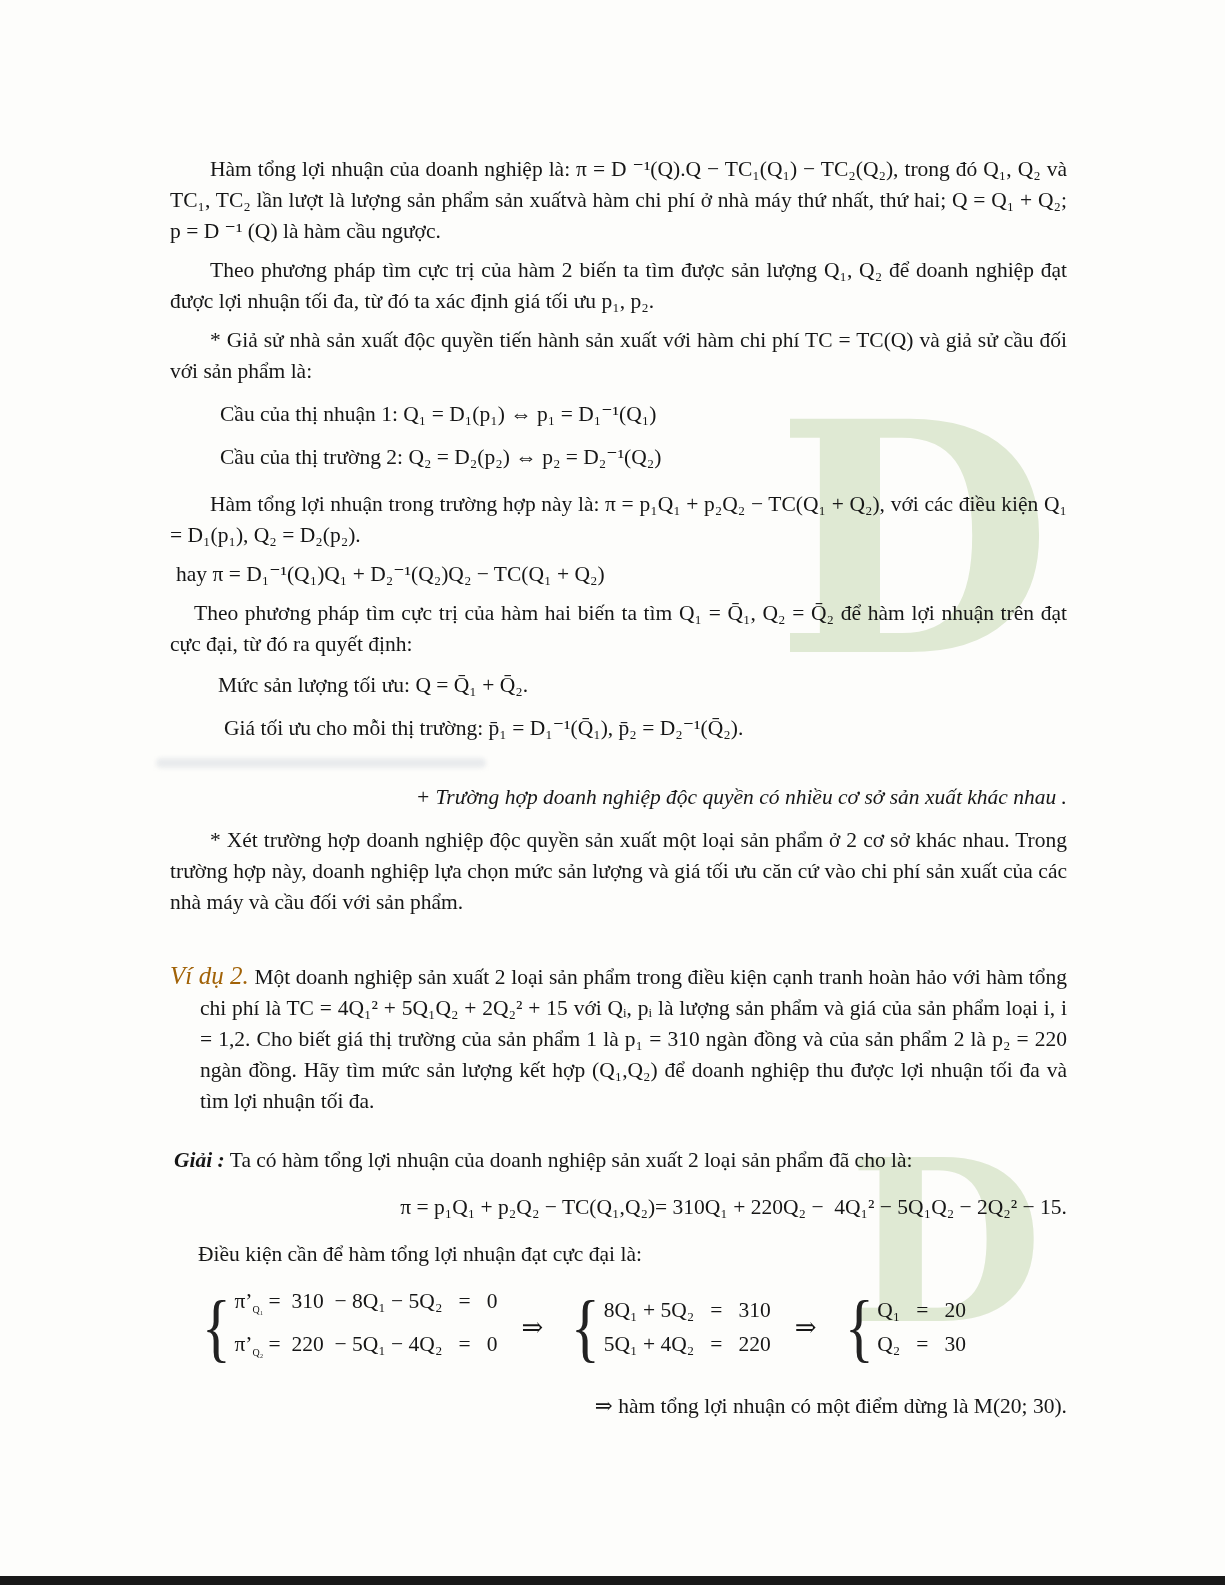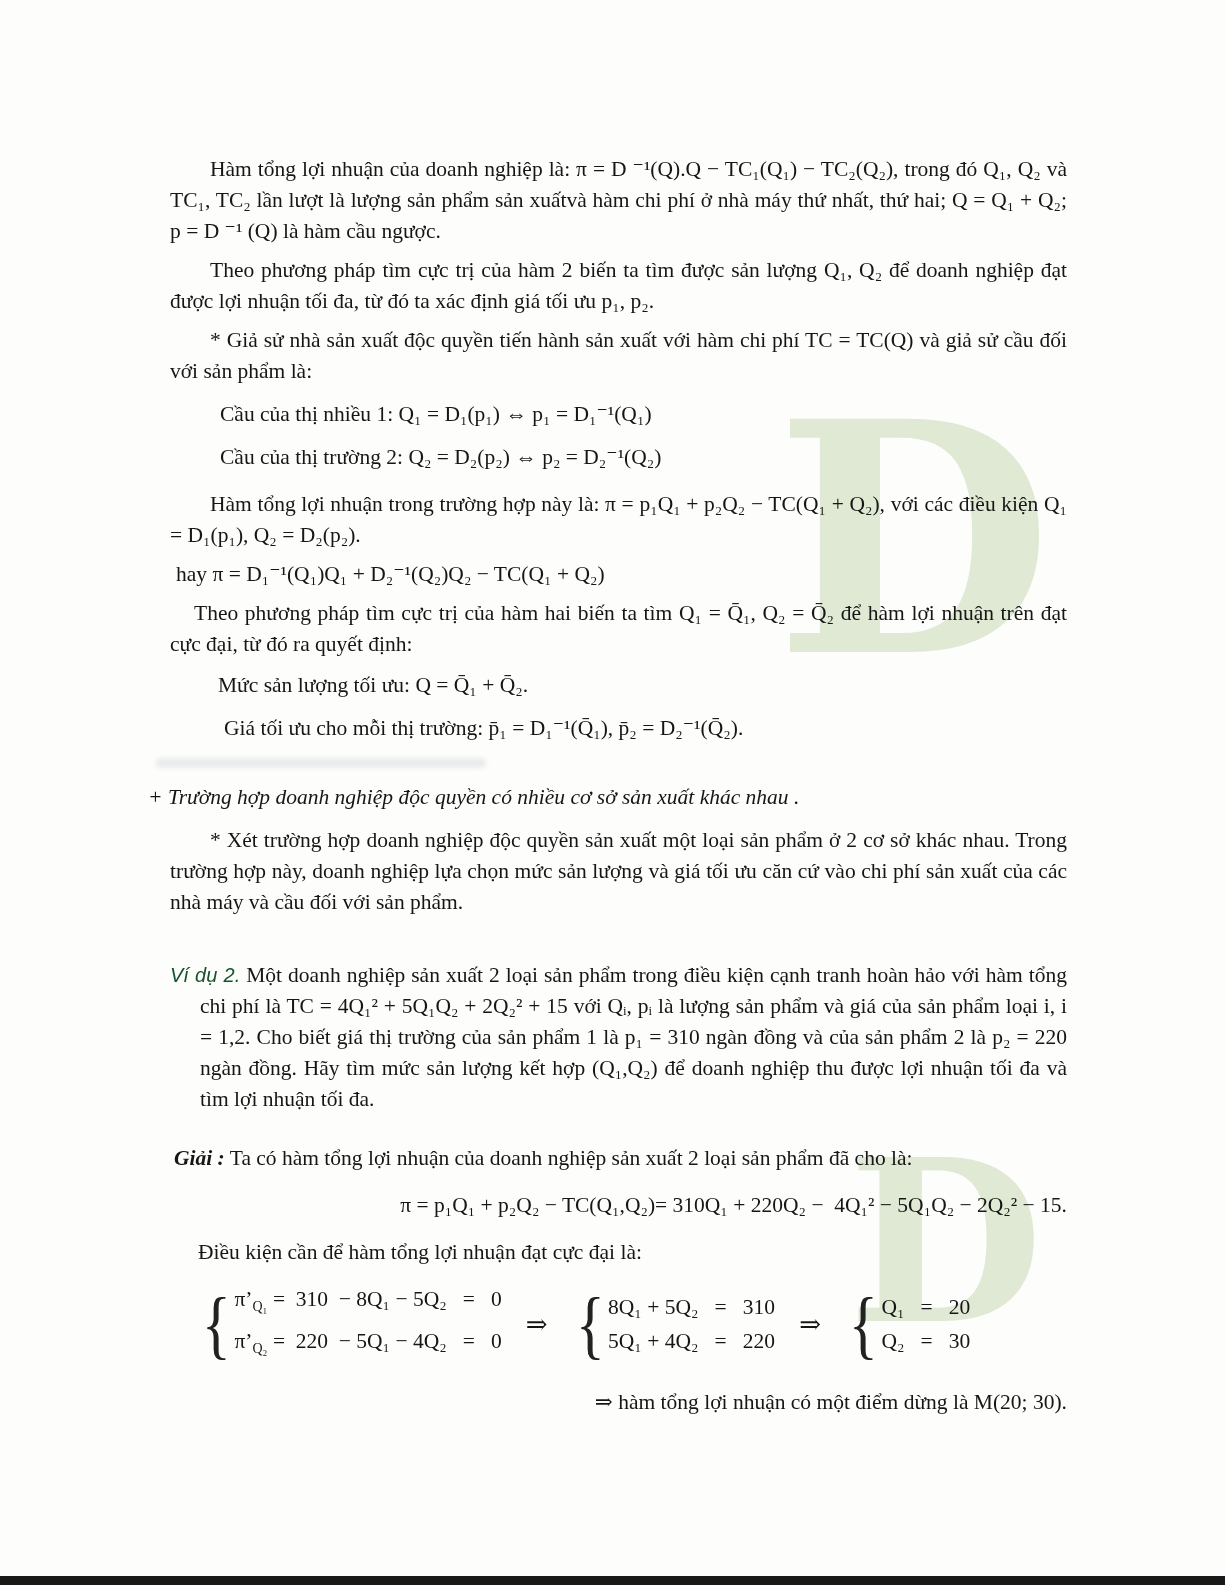--- a/index.html
+++ b/index.html
@@ -48,33 +48,33 @@
 
   .ghost-line {
     margin-top: 14px; margin-left: -14px;
     width: 330px; height: 10px;
     background: #e9ebed;
     border-radius: 5px;
     filter: blur(2px);
   }
   .p-multi {
     margin-top: 14px; margin-left: -22px;
-    font-style: italic; text-align: left;
+    font-style: italic; text-align: right;
   }
   .p-consider { margin-top: 12px; text-indent: 40px; }
 
   .example-block {
     margin-top: 42px;
     padding-left: 30px; text-indent: -30px;
   }
   .example-label {
     font-style: italic;
-    font-family: Liberation Sans, sans-serif;
-    font-size: 20px;
-    color: #14532d;
+    font-family: Liberation Serif, serif;
+    font-size: 25px;
+    color: #a16207;
   }
   .solution-block { margin-top: 28px; margin-left: 4px; }
   .solution-label { font-style: italic; font-weight: bold; }
 
   .eq-profit {
     margin-top: 16px; margin-left: 34px;
     text-align: right; white-space: pre-wrap;
   }
   .p-condition { margin-top: 16px; margin-left: 28px; text-align: left; }
 
@@ -88,21 +88,21 @@
     font-size: 76px; font-weight: 300;
     line-height: 0.9;
     transform: scaleX(0.8);
     color: #222;
   }
   .sys-lines { display: flex; flex-direction: column; }
   .eqline {
     line-height: 34px; white-space: pre;
     font-size: 21.5px;
   }
-  .eqline sub { font-size: 14px; }
+  .eqline sub { font-size: 10px; }
   .implies { font-size: 26px; padding: 0 10px; }
 
   .p-conclusion { margin-top: 20px; margin-left: -20px; text-align: right; }
 
   .footer-bar {
     position: absolute; z-index: 2;
     left: 0; bottom: 0;
     width: 100%; height: 9px;
     background: #191919;
   }
@@ -114,21 +114,21 @@
 <div class="watermark wm-2">D</div>
 
 <div class="content">
 
   <p class="p-profit ind">Hàm tổng lợi nhuận của doanh nghiệp là:  π = D ⁻¹(Q).Q − TC₁(Q₁) − TC₂(Q₂), trong đó Q₁, Q₂ và TC₁, TC₂ lần lượt là lượng sản phẩm sản xuấtvà hàm chi phí ở nhà máy thứ nhất, thứ hai; Q = Q₁ + Q₂;  p = D ⁻¹ (Q) là hàm cầu ngược.</p>
 
   <p class="p-method2 ind">Theo phương pháp tìm cực trị của hàm 2 biến ta tìm được sản lượng  Q₁, Q₂  để doanh nghiệp đạt được lợi nhuận tối đa, từ đó ta xác định giá tối ưu  p₁, p₂.</p>
 
   <p class="p-monopoly ind">* Giả sử nhà sản xuất độc quyền tiến hành sản xuất với hàm chi phí  TC = TC(Q) và giả sử cầu đối với sản phẩm là:</p>
 
-  <p class="p-demand1 left">Cầu của thị nhiều 1: Q₁ = D₁(p₁) ⇔ p₁ = D₁⁻¹(Q₁)</p>
+  <p class="p-demand1 left">Cầu của thị nhuận 1: Q₁ = D₁(p₁) ⇔ p₁ = D₁⁻¹(Q₁)</p>
 
   <p class="p-demand2 left">Cầu của thị trường 2: Q₂ = D₂(p₂) ⇔ p₂ = D₂⁻¹(Q₂)</p>
 
   <p class="p-case ind">Hàm tổng lợi nhuận trong trường hợp này là: π = p₁Q₁ + p₂Q₂ − TC(Q₁ + Q₂), với các điều kiện Q₁ = D₁(p₁), Q₂ = D₂(p₂).</p>
 
   <p class="p-hay left">hay  π = D₁⁻¹(Q₁)Q₁ + D₂⁻¹(Q₂)Q₂ − TC(Q₁ + Q₂)</p>
 
   <p class="p-find">Theo phương pháp tìm cực trị của hàm hai biến ta tìm  Q₁ = Q̄₁, Q₂ = Q̄₂  để hàm lợi nhuận trên đạt cực đại, từ đó ra quyết định:</p>
 
   <p class="p-output left">Mức sản lượng tối ưu: Q = Q̄₁ + Q̄₂.</p>

